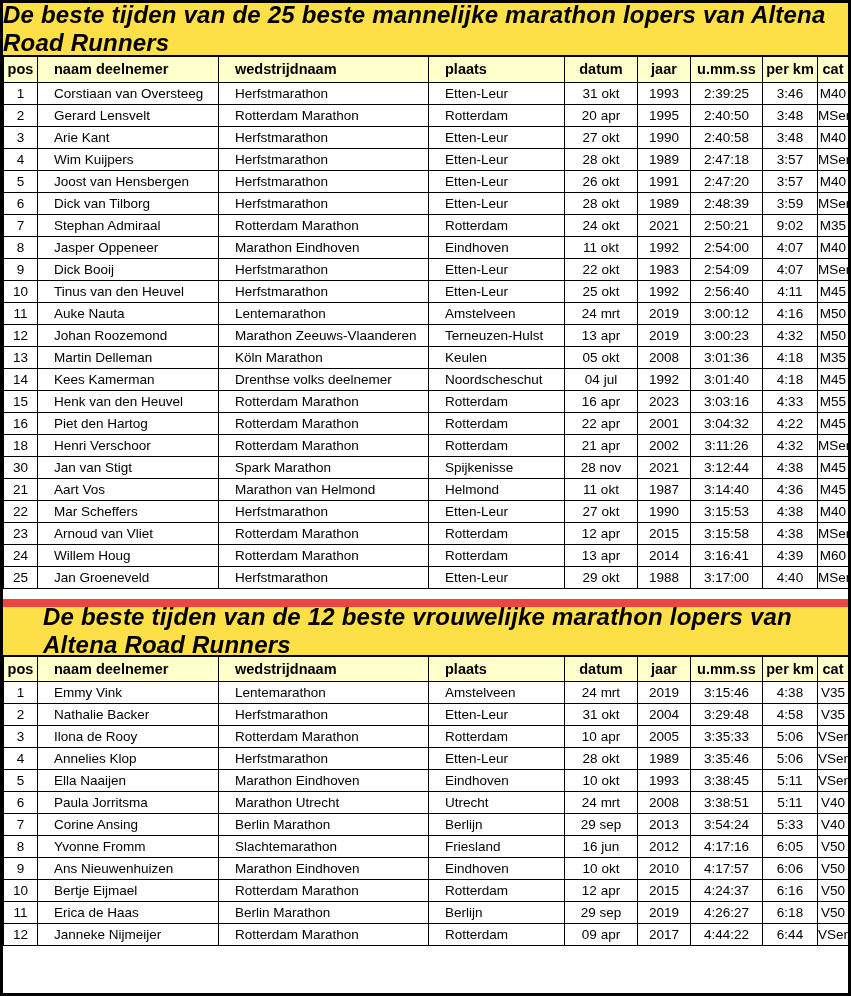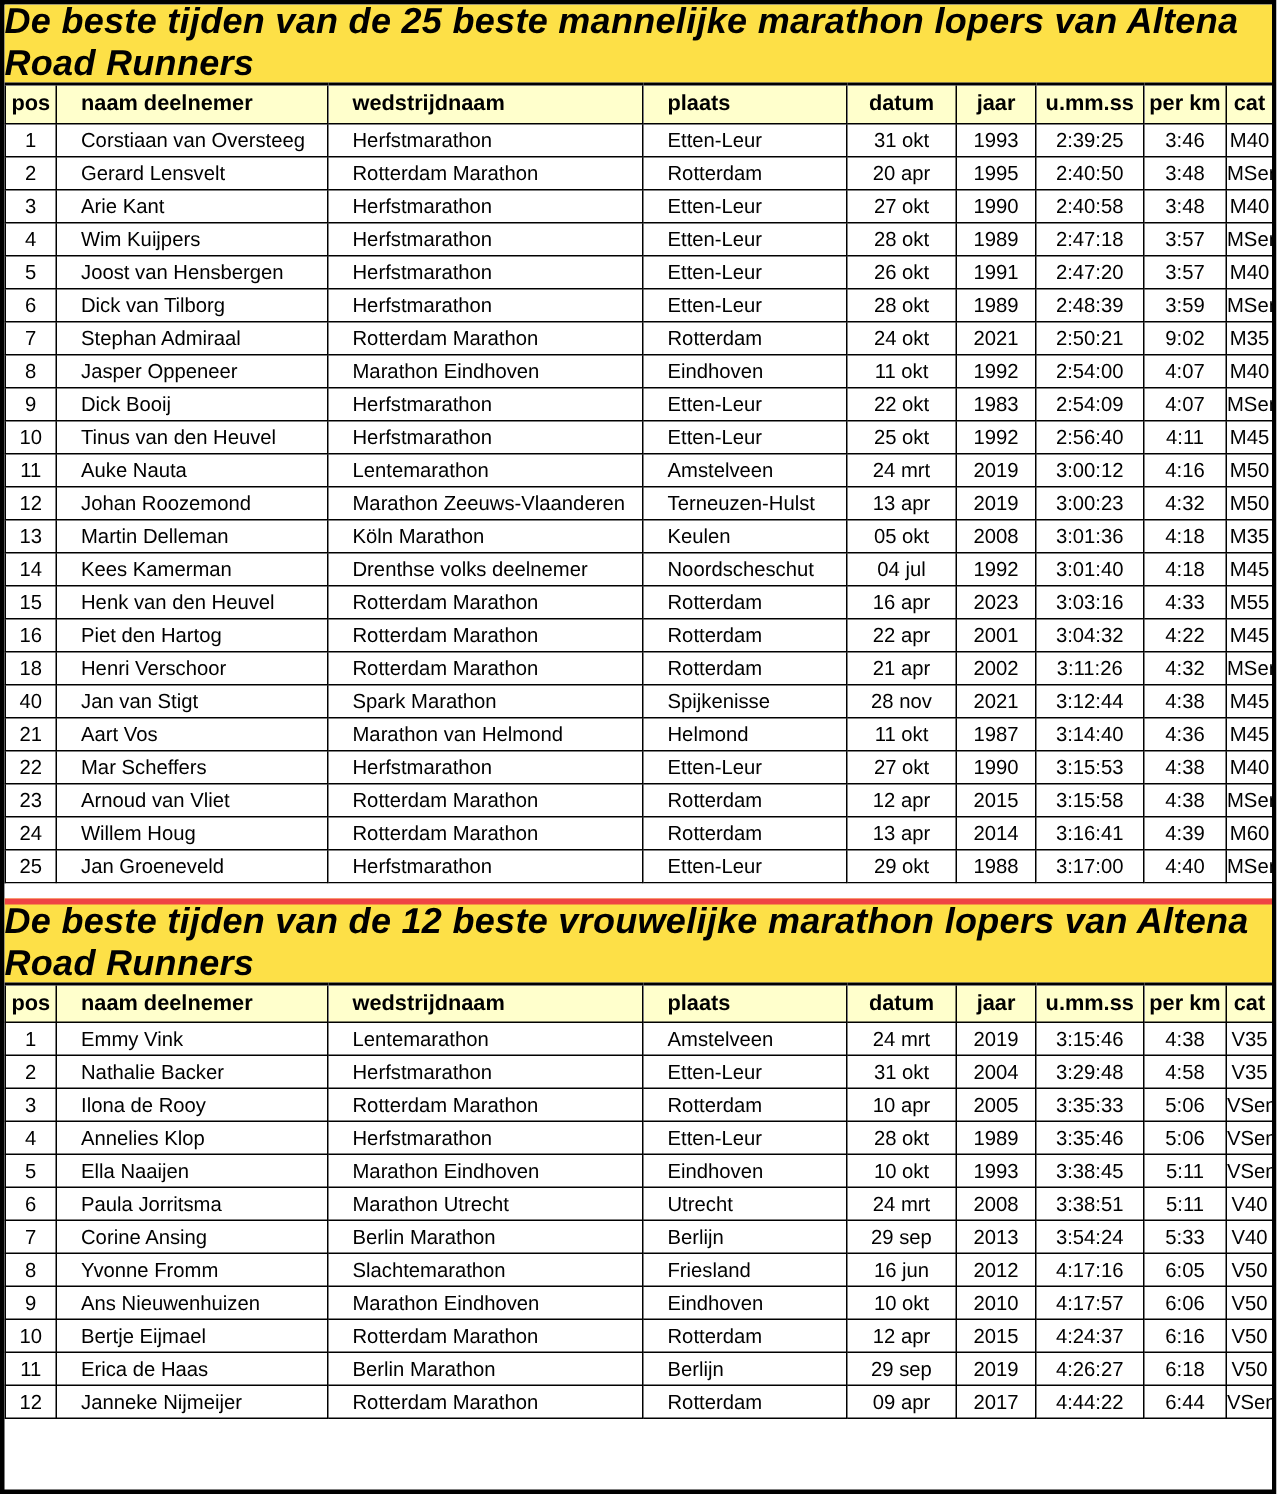--- a/index.html
+++ b/index.html
@@ -18,21 +18,22 @@
   .section-title {
     height: 52px;
     display: flex; align-items: center; justify-content: center;
     font-size: 24px; font-weight: bold;
     letter-spacing: 0.2px;
     background: #fde047;
     font-style: italic;
   }
   .section-title.second {
     height: 56px;
-    border-top: 4px solid #ef4444;
+    border-top: 8px solid #ef4444;
+    padding-left: 40px;
   }
   .spacer-gap { height: 10px; background: #fff; }
   table.results-table {
     border-collapse: collapse;
     table-layout: fixed;
     width: 845px;
   }
   table.results-table th {
     background: #ffffcc;
     border: 1px solid #000;
@@ -274,21 +275,21 @@
             <td>Henri Verschoor</td>
             <td>Rotterdam Marathon</td>
             <td>Rotterdam</td>
             <td>21 apr</td>
             <td>2002</td>
             <td>3:11:26</td>
             <td>4:32</td>
             <td>MSen</td>
           </tr>
           <tr>
-            <td>40</td>
+            <td>30</td>
             <td>Jan van Stigt</td>
             <td>Spark Marathon</td>
             <td>Spijkenisse</td>
             <td>28 nov</td>
             <td>2021</td>
             <td>3:12:44</td>
             <td>4:38</td>
             <td>M45</td>
           </tr>
           <tr>

